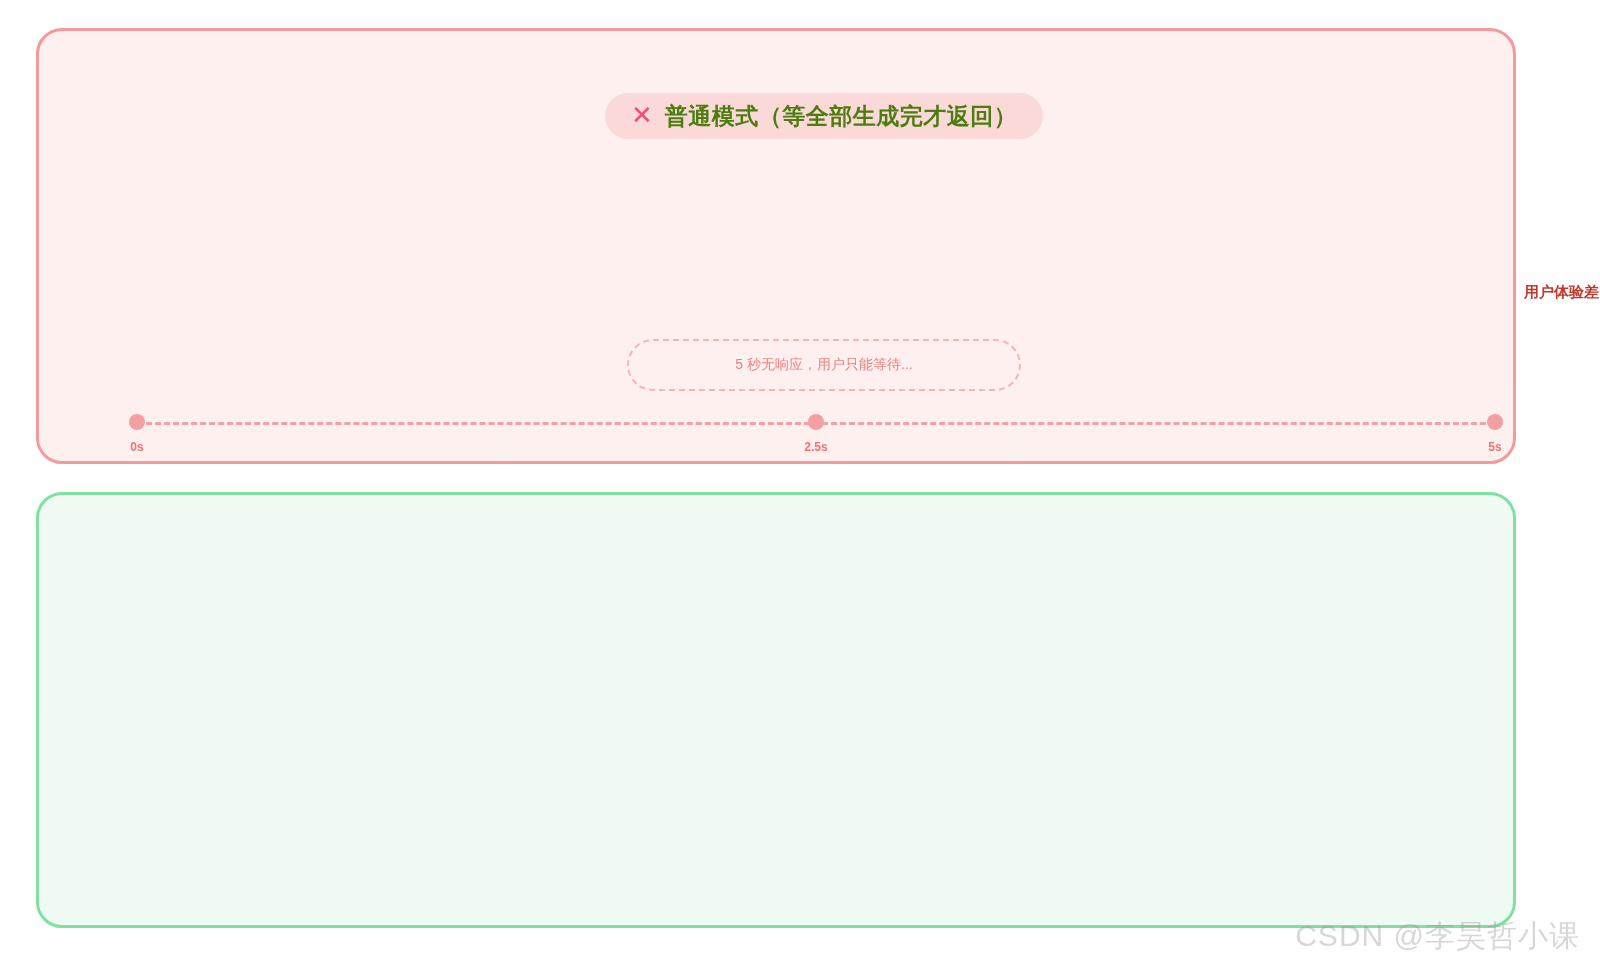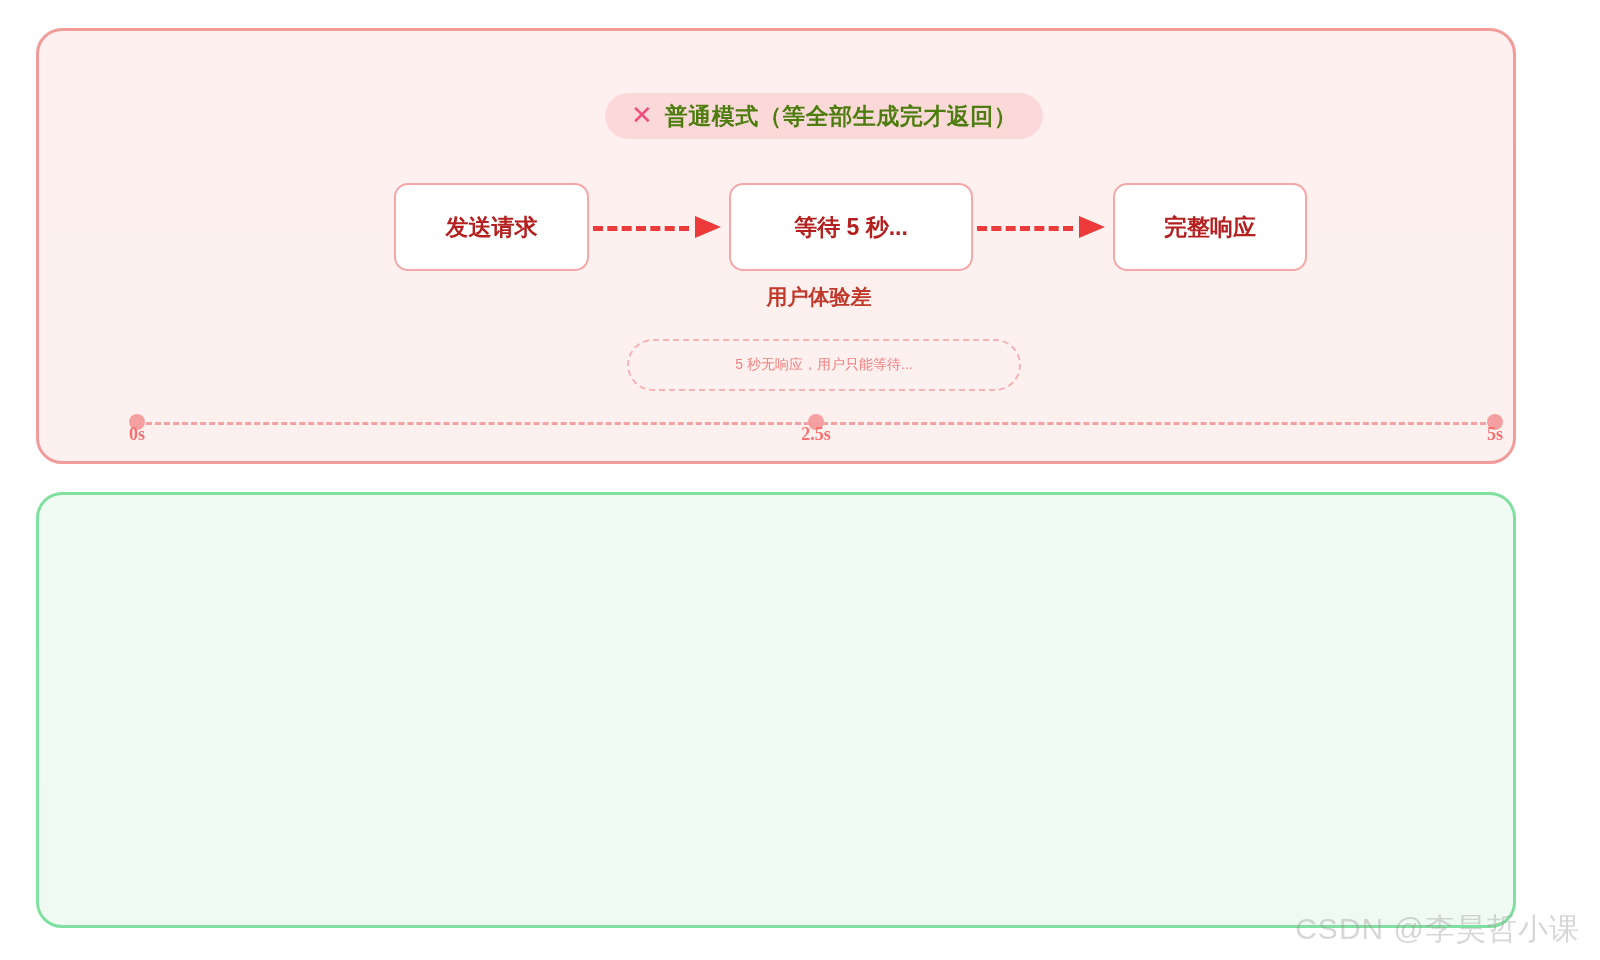--- a/index.html
+++ b/index.html
@@ -132,23 +132,23 @@
     top: 0px;
     width: 0; height: 0;
     border-left: 26px solid #ed3a3a;
     border-top: 11px solid transparent;
     border-bottom: 11px solid transparent;
   }
 
   
   .caption {
     position: absolute;
-    font-size: 21px;
-    font-weight: bold;
-    text-align: center;
+    font-size: 15px;
+    font-weight: bold;
+    text-align: right;
     white-space: nowrap;
   }
   .caption-red   { left: 0; width: 1560px; top: 252px; color: #c0392b; }
 
   
   .note {
     position: absolute;
     box-sizing: border-box;
     height: 52px;
     border-radius: 26px;
@@ -186,60 +186,53 @@
     width: 16px;
     height: 16px;
     border-radius: 50%;
     background: #f4a0a0;
     top: -8px;
     transform: translateX(-50%);
   }
 
   .tl-label {
     position: absolute;
-    top: 2px;
+    top: 18px;
     transform: translateX(-50%);
-    font-family: Liberation Serif, serif;
-    font-size: 18px;
+    font-family: Liberation Sans, sans-serif;
+    font-size: 12px;
     font-weight: bold;
     color: #f4716f;
     white-space: nowrap;
   }
 
   
   .watermark {
     position: absolute;
     right: 20px;
-    bottom: 10px;
+    bottom: 3px;
     font-size: 30px;
     color: rgba(150,150,150,0.38);
     white-space: nowrap;
     letter-spacing: 1px;
     margin-left: 14px;
   }
 </style>
 </head>
 <body>
 
 <div class="canvas">
 
   <div class="card card-normal">
 
     <div class="pill pill-normal">
       <span class="x-icon">✕</span>
       <span class="pill-text">普通模式（等全部生成完才返回）</span>
     </div>
 
-    <div class="flow flow-normal">
-      <div class="node node-red n0">发送请求</div>
-      <div class="arrow-dashed"></div>
-      <div class="node node-red n1">等待 5 秒...</div>
-      <div class="arrow-dashed"></div>
-      <div class="node node-red n2">完整响应</div>
-    </div>
 
     <div class="caption caption-red">用户体验差</div>
 
     <div class="note note-red">5 秒无响应，用户只能等待...</div>
 
     <div class="timeline timeline-red">
       <div class="tl-line"></div>
 
       <div class="tl-dot" style="left:0%"></div>
       <div class="tl-dot" style="left:50%"></div>

